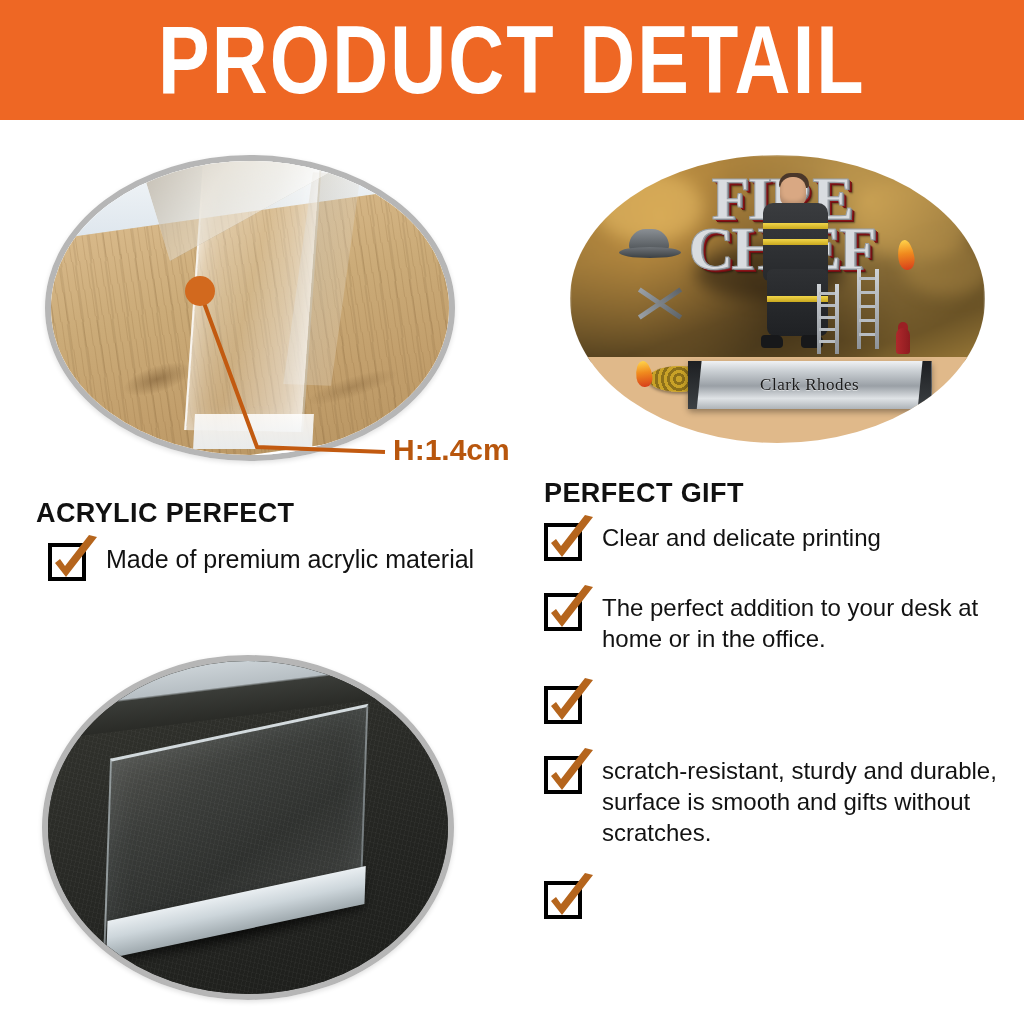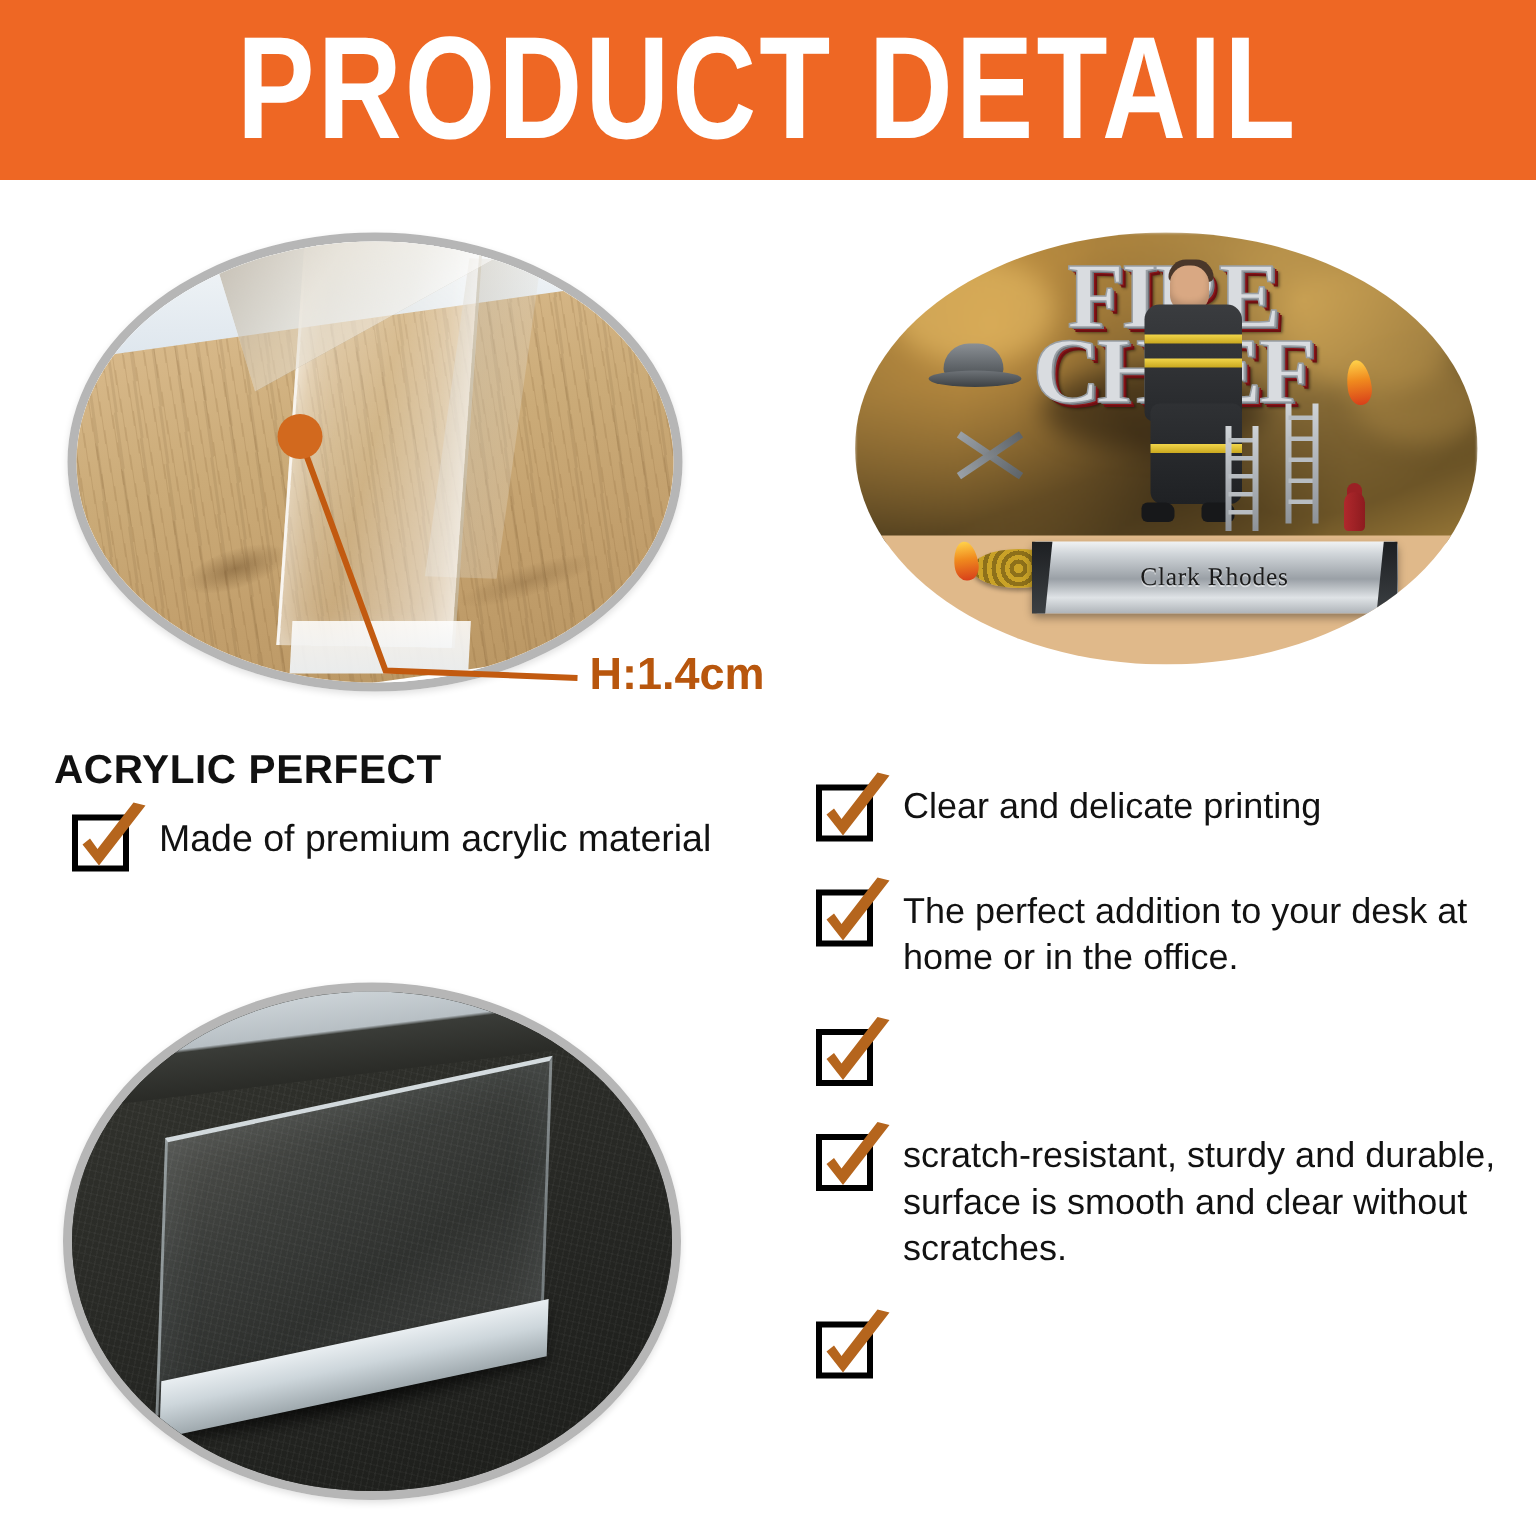--- a/index.html
+++ b/index.html
@@ -474,20 +474,21 @@
         <div class="checkbox">
           <span class="box"></span>
           <svg class="tick" viewBox="0 0 52 46">
             <path d="M7 24 L18 38 L49 -2 L41 -4 L17 27 L12 20 Z" fill="#b5651d"></path>
           </svg>
         </div>
         <div class="feature-text">Made of premium acrylic material</div>
       </div>
     </div>
 
+  <div class="section-title" id="title-gift">PERFECT GIFT</div>
   <div class="feature-list" id="list-gift">
       <div class="feature-item">
         <div class="checkbox">
           <span class="box"></span>
           <svg class="tick" viewBox="0 0 52 46">
             <path d="M7 24 L18 38 L49 -2 L41 -4 L17 27 L12 20 Z" fill="#b5651d"></path>
           </svg>
         </div>
         <div class="feature-text">Clear and delicate printing</div>
       </div>
@@ -508,21 +509,21 @@
           </svg>
         </div>
       </div>
       <div class="feature-item">
         <div class="checkbox">
           <span class="box"></span>
           <svg class="tick" viewBox="0 0 52 46">
             <path d="M7 24 L18 38 L49 -2 L41 -4 L17 27 L12 20 Z" fill="#b5651d"></path>
           </svg>
         </div>
-        <div class="feature-text">scratch-resistant, sturdy and durable, surface is smooth and clear without scratches.</div>
+        <div class="feature-text">scratch-resistant, sturdy and durable, surface is smooth and gifts without scratches.</div>
       </div>
       <div class="feature-item">
         <div class="checkbox">
           <span class="box"></span>
           <svg class="tick" viewBox="0 0 52 46">
             <path d="M7 24 L18 38 L49 -2 L41 -4 L17 27 L12 20 Z" fill="#b5651d"></path>
           </svg>
         </div>
       </div>
     </div>

